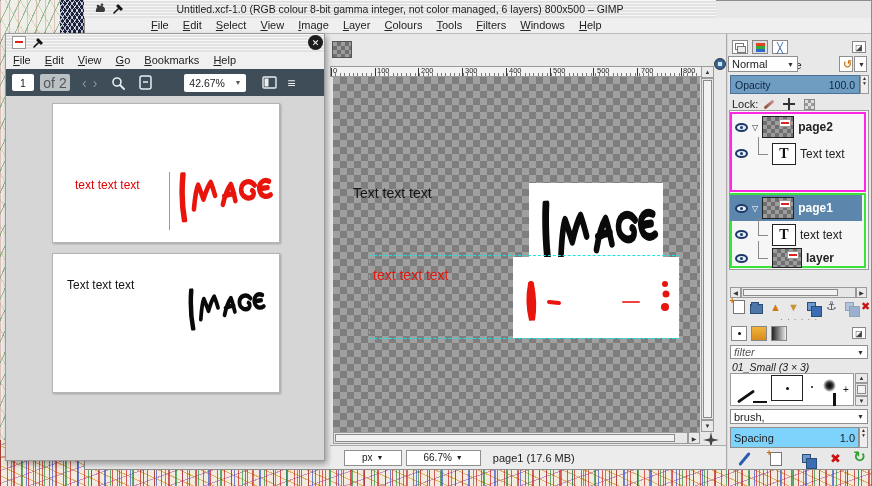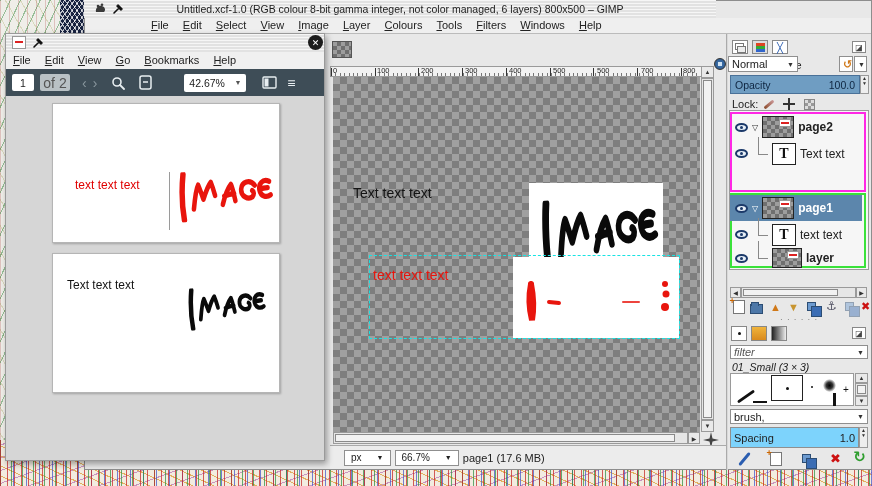--- a/index.html
+++ b/index.html
@@ -66,21 +66,21 @@
     background-image:
       repeating-linear-gradient(90deg,#333 0 1px,transparent 1px 43.75px),
       repeating-linear-gradient(90deg,#777 0 1px,transparent 1px 4.4px);
     background-size:100% 8px,100% 3px;background-position:left bottom,left bottom;background-repeat:no-repeat;}
   .tick{position:absolute;top:-1px;font-size:7.5px;color:#222;}
   .canvas{left:333px;top:77px;width:367px;height:355px;}
   .sel{border:1px dashed #17e3e3;background:transparent;}
   .statusbar{left:330px;top:445px;width:396px;height:24px;background:#ececec;border-top:1px solid #aaa;
     display:flex;align-items:center;gap:4px;padding-left:14px;}
   .s-dd{height:16px;border:1px solid #8f8f8f;background:#fff;display:flex;align-items:center;
-    padding:0 6px;gap:15px;font-size:10px;}
+    padding:0 17px;gap:4px;font-size:10px;}
 
   
   .dock-sep{left:726px;top:34px;width:2px;height:436px;background:#d9d9d9;border-left:1px solid #aaa;}
   .tabicon{border:1px solid #888;background:#fff;}
   .slider{left:730px;top:75px;width:130px;height:19px;background:#6f9dc2;border:1px solid #4a7198;
     color:#0e2540;display:flex;align-items:center;justify-content:space-between;padding:0 4px;font-size:10.5px;}
   .spin{width:9px;display:flex;flex-direction:column;border:1px solid #9a9a9a;background:#eee;}
   .spin span{font-size:5px;line-height:4.5px;text-align:center;color:#333;}
   .layerlist{left:729px;top:110px;width:140px;height:160px;background:#f6f6f6;border:1px solid #9a9a9a;}
   .grp{position:absolute;left:0;width:136px;}
@@ -236,21 +236,21 @@
 
     <div class="abs statusbar">
       <div class="s-dd">
         <span>px</span>
         <span class="arr" style="font-size:7px">▼</span>
       </div>
       <div class="s-dd">
         <span>66.7%</span>
         <span class="arr" style="font-size:7px">▼</span>
       </div>
-      <span style="">page1 (17.6 MB)</span>
+      <span style="margin-left:8px">page1 (17.6 MB)</span>
     </div>
 
     <div class="abs dock-sep"></div>
 
     <div class="abs tabicon" style="left:732px;top:40px;width:16px;height:14px">
       <div style="position:absolute;left:2px;top:2px;width:9px;height:7px;background:#fff;border:1px solid #777"></div>
       <div style="position:absolute;left:4px;top:5px;width:9px;height:7px;background:#eee;border:1px solid #777"></div>
     </div>
     <div class="abs tabicon" style="left:752px;top:40px;width:16px;height:14px;background:#ddd">
       <div style="position:absolute;left:3px;top:2px;width:9px;height:3px;background:#d42"></div>

